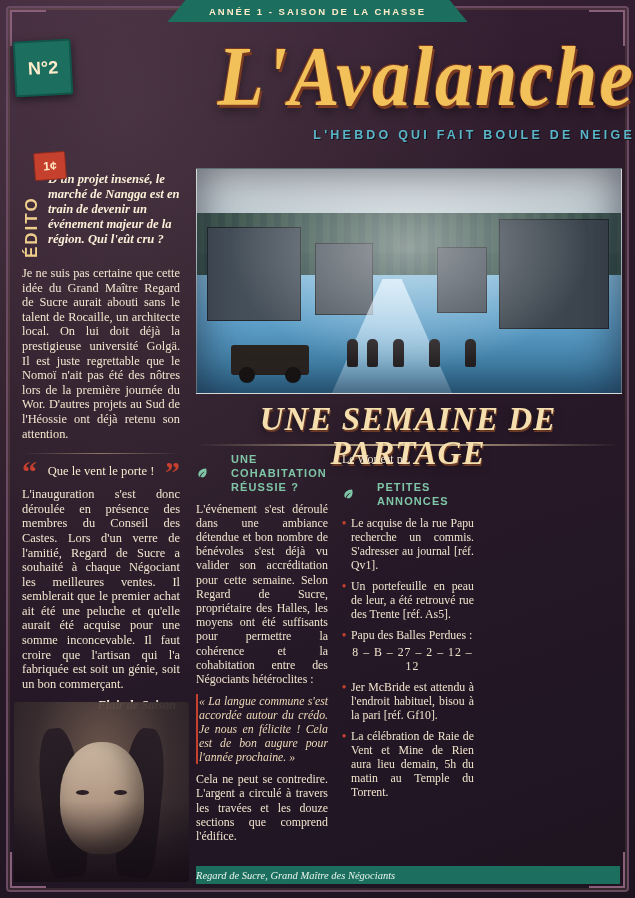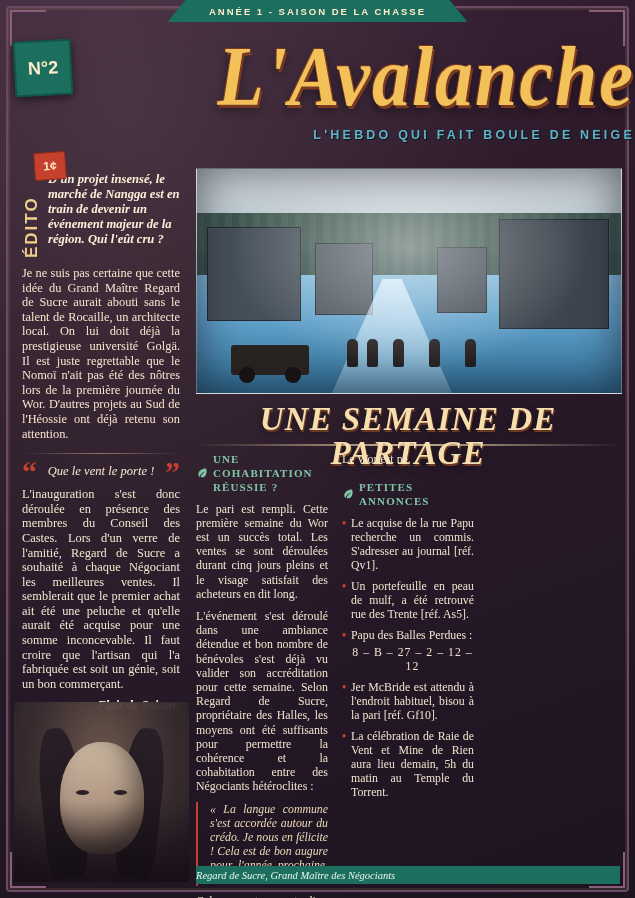--- a/index.html
+++ b/index.html
@@ -107,21 +107,21 @@
   }
   .divider{
     margin:12px 0 6px;height:1px;background:linear-gradient(90deg,rgba(255,220,170,0),rgba(255,220,170,.45),rgba(255,220,170,0));
   }
   .quote-mark{
     color:#c6402e;font-size:30px;line-height:12px;font-family:"Liberation Serif",serif;
     font-weight:bold;
   }
   .quote-row{display:flex;align-items:center;gap:6px;margin-top:10px;}
   .quote-text{
-    font-style:italic;font-size:12.6px;color:#f7e9cf;flex:1;text-align:center;
+    font-size:12.6px;color:#f7e9cf;flex:1;text-align:center;
   }
   .sign{
     text-align:right;font-style:italic;font-weight:bold;font-size:12.4px;
     color:#fbf0d8;margin-top:7px;padding-right:4px;
   }
 
   
   .portrait{
     position:absolute;left:14px;bottom:16px;width:175px;height:180px;
     background:
@@ -221,30 +221,30 @@
   }
 
   
   .cols{
     position:absolute;left:196px;top:452px;width:424px;height:418px;
     display:flex;gap:14px;
   }
   .col{width:132px;font-size:11.9px;line-height:14.2px;color:#f1e4cd;text-align:justify;}
   .col p{margin:0 0 8px;}
   .secthead{
-    display:flex;align-items:center;gap:5px;
-    color:#7fc6a7;font-family:Liberation Serif, serif;font-weight:bold;
+    display:flex;align-items:center;gap:23px;
+    color:#7fc6a7;font-family:Liberation Sans, sans-serif;font-weight:bold;
     font-size:11px;letter-spacing:1.1px;text-transform:uppercase;
     margin-bottom:7px;
   }
   .leaf-icon{
     width:12px;height:12px;flex:0 0 12px;color:#7fc6a7;
   }
   .pullquote{
-    border-left:2px solid #c6402e;padding-left:12px;margin:4px 0 8px;
+    border-left:2px solid #c6402e;padding-left:1px;margin:4px 0 8px;
     font-style:italic;color:#edd9b7;font-size:11.8px;line-height:14px;
   }
   .ad-list{margin:0;padding:0;list-style:none;}
   .ad-list li{
     margin-bottom:7px;padding-left:9px;position:relative;
     font-size:11.8px;line-height:14px;color:#f1e4cd;
   }
   .ad-list li:before{
     content:"•";position:absolute;left:0;color:#c6402e;font-weight:bold;
   }
@@ -331,39 +331,38 @@
 
   <div class="cols">
 
     <div class="col">
       <div class="secthead">
         <svg class="leaf-icon" viewBox="0 0 24 24">
           <path fill="currentColor" d="M20 3c-7 0-13 3-15 9-1 3 0 6 2 8 2-6 6-9 11-11-4 3-7 6-9 11 3 1 6 1 8-1 5-4 5-12 3-16z"></path>
         </svg>
         <span>Une cohabitation réussie ?</span>
       </div>
-      <p>Le pari est rempli. Cette première semaine du Wor est un succès total. Les ventes se sont déroulées durant cinq jours pleins et le visage satisfait des acheteurs en dit long.</p>
       <p>L'événement s'est déroulé dans une ambiance détendue et bon nombre de bénévoles s'est déjà vu valider son accréditation pour cette semaine. Selon Regard de Sucre, propriétaire des Halles, les moyens ont été suffisants pour permettre la cohérence et la cohabitation entre des Négociants hétéroclites :</p>
       <div class="pullquote">« La langue commune s'est accordée autour du crédo. Je nous en félicite ! Cela est de bon augure pour l'année prochaine. »</div>
       <p>Cela ne peut se contredire. L'argent a circulé à travers les travées et les douze sections que comprend l'édifice.</p>
     </div>
 
     <div class="col">
       <p>Le Wor est né.</p>
 
       <div class="secthead" style="margin-top:14px">
         <svg class="leaf-icon" viewBox="0 0 24 24">
           <path fill="currentColor" d="M20 3c-7 0-13 3-15 9-1 3 0 6 2 8 2-6 6-9 11-11-4 3-7 6-9 11 3 1 6 1 8-1 5-4 5-12 3-16z"></path>
         </svg>
         <span>Petites annonces</span>
       </div>
 
       <ul class="ad-list">
         <li><span>Le acquise de la rue Papu recherche un commis. S'adresser au journal [réf. Qv1].</span></li>
-        <li><span>Un portefeuille en peau de mulf, a été retrouvé rue des Trente [réf. As5].</span></li>
+        <li><span>Un portefeuille en peau de leur, a été retrouvé rue des Trente [réf. As5].</span></li>
         <li>
           <span>Papu des Balles Perdues :</span>
           <span class="lot">8 – B – 27 – 2 – 12 – 12</span>
         </li>
         <li><span>Jer McBride est attendu à l'endroit habituel, bisou à la pari [réf. Gf10].</span></li>
         <li><span>La célébration de Raie de Vent et Mine de Rien aura lieu demain, 5h du matin au Temple du Torrent.</span></li>
       </ul>
     </div>
 
     <div class="col" style="width:132px"></div>

